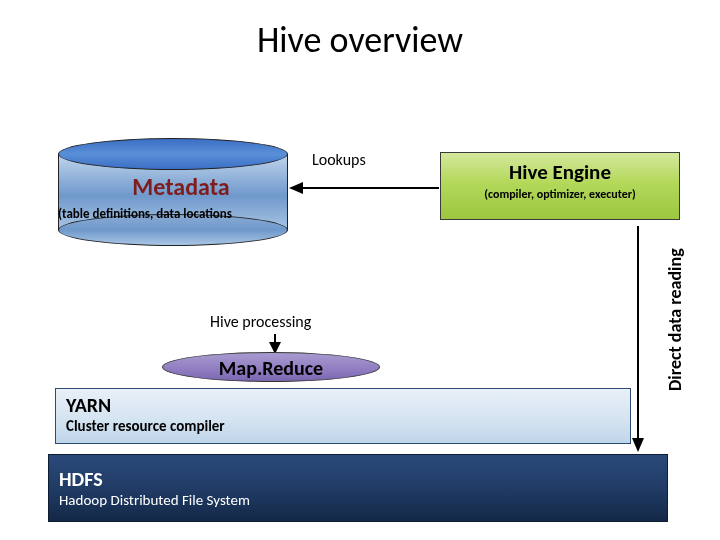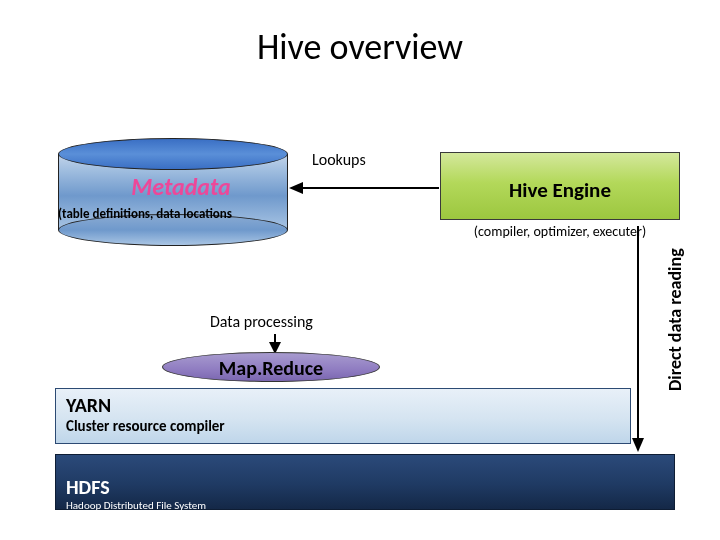--- a/index.html
+++ b/index.html
@@ -1,17 +1,17 @@
 <!DOCTYPE html>
 <html><head>
 <meta charset="utf-8">
 <style>
   * { box-sizing: border-box; margin: 0; padding: 0; }
   body { width: 720px; height: 540px; font-family: "Calibri", "Segoe UI", sans-serif; background: #fff; position: relative; overflow: hidden; }
-  .title { font-size: 36px; text-align: center; padding-top: 25px; font-weight: 400; color: #000; }
+  .title { font-size: 36px; text-align: center; padding-top: 18px; font-weight: 400; color: #000; }
   .metadata-cyl {
     position: absolute;
     left: 58px; top: 138px;
     width: 230px; height: 108px;
   }
   .cyl-top {
     position: absolute; left: 0; top: 0; width: 230px; height: 32px;
     background: linear-gradient(180deg, #3a6fc4 0%, #5a8fd8 50%, #3a6fc4 100%);
     border-radius: 50% / 50%;
     border: 1px solid #222;
@@ -22,35 +22,35 @@
     border-left: 1px solid #222; border-right: 1px solid #222;
   }
   .cyl-bottom {
     position: absolute; left: 0; top: 76px; width: 230px; height: 32px;
     background: linear-gradient(180deg, #89aad2 0%, #6f99cc 50%, #a9c5e4 100%);
     border-radius: 50% / 50%;
     border: 1px solid #222;
   }
   .metadata-title {
     position: absolute; left: 0; top: 34px; width: 246px;
-    text-align: center; font-size: 24px; font-weight: 700; color: #ec4899; font-style: italic;
+    text-align: center; font-size: 24px; font-weight: 700; color: #7f1d1d;
   }
   .metadata-sub {
     position: absolute; left: 0; top: 68px; width: 230px;
     text-align: left; font-size: 13px; font-weight: 700; color: #000;
   }
   .hive-engine {
     position: absolute; right: 40px; top: 152px;
     width: 240px; height: 68px;
     background: linear-gradient(180deg, #d4e89c 0%, #b3d85a 45%, #9cc73f 100%);
     border: 1.5px solid #3a3a3a;
     text-align: center;
   }
-  .hive-engine .he-title { font-size: 21px; font-weight: 700; padding-top: 24px; text-align: center; }
-  .hive-engine .he-sub { font-size: 14px; font-weight: 400; margin-top: 20px; }
+  .hive-engine .he-title { font-size: 21px; font-weight: 700; padding-top: 6px; text-align: center; }
+  .hive-engine .he-sub { font-size: 12px; font-weight: 700; margin-top: 2px; }
   .lookups-lbl { position: absolute; left: 312px; top: 150px; font-size: 16px; text-align: right; }
   .arrow-lookups { position: absolute; left: 287px; top: 178px; }
   .dataproc-lbl { position: absolute; left: 210px; top: 312px; font-size: 16px; font-weight: 400; }
   .arrow-dataproc { position: absolute; left: 265px; top: 334px; }
   .directread-lbl {
     position: absolute; right: 34px; top: 232px;
     writing-mode: vertical-rl; transform: rotate(180deg);
     font-size: 18px; font-weight: 700; height: 175px; text-align: center;
   }
   .arrow-direct { position: absolute; left: 628px; top: 226px; }
@@ -66,29 +66,29 @@
   .yarn {
     position: absolute; left: 55px; top: 388px;
     width: 576px; height: 56px;
     background: linear-gradient(180deg, #e8f0f8 0%, #d5e4f1 55%, #bfd6ea 100%);
     border: 1.5px solid #2c4a73;
     padding: 4px 10px;
   }
   .yarn .y-title { font-size: 20px; font-weight: 700; }
   .yarn .y-sub { font-size: 15px; font-weight: 700; }
   .hdfs {
-    position: absolute; left: 55px; top: 454px;
-    width: 620px; height: 56px;
+    position: absolute; left: 48px; top: 454px;
+    width: 620px; height: 68px;
     background: linear-gradient(180deg, #2b4a7a 0%, #1f3a63 55%, #142847 100%);
     border: 1.5px solid #0e1d34;
-    padding: 20px 10px;
+    padding: 12px 10px;
     color: #fff;
   }
   .hdfs .h-title { font-size: 20px; font-weight: 700; }
-  .hdfs .h-sub { font-size: 11px; font-weight: 400; }
+  .hdfs .h-sub { font-size: 15px; font-weight: 400; }
 </style>
 </head>
 <body>
 
 <div class="title">Hive overview</div>
 
 <div class="metadata-cyl">
   <div class="cyl-body"></div>
   <div class="cyl-bottom"></div>
   <div class="cyl-top"></div>
@@ -100,21 +100,21 @@
   <div class="he-title">Hive Engine</div>
   <div class="he-sub">(compiler, optimizer, executer)</div>
 </div>
 
 <div class="lookups-lbl">Lookups</div>
 <svg class="arrow-lookups" width="155" height="20">
   <line x1="152" y1="10" x2="14" y2="10" stroke="#000" stroke-width="2"></line>
   <polygon points="2,10 16,4 16,16" fill="#000"></polygon>
 </svg>
 
-<div class="dataproc-lbl">Data processing</div>
+<div class="dataproc-lbl">Hive processing</div>
 <svg class="arrow-dataproc" width="20" height="22">
   <line x1="10" y1="0" x2="10" y2="10" stroke="#000" stroke-width="2"></line>
   <polygon points="10,20 4,8 16,8" fill="#000"></polygon>
 </svg>
 
 <div class="directread-lbl">Direct data reading</div>
 <svg class="arrow-direct" width="20" height="228">
   <line x1="10" y1="0" x2="10" y2="214" stroke="#000" stroke-width="2"></line>
   <polygon points="10,226 4,212 16,212" fill="#000"></polygon>
 </svg>

